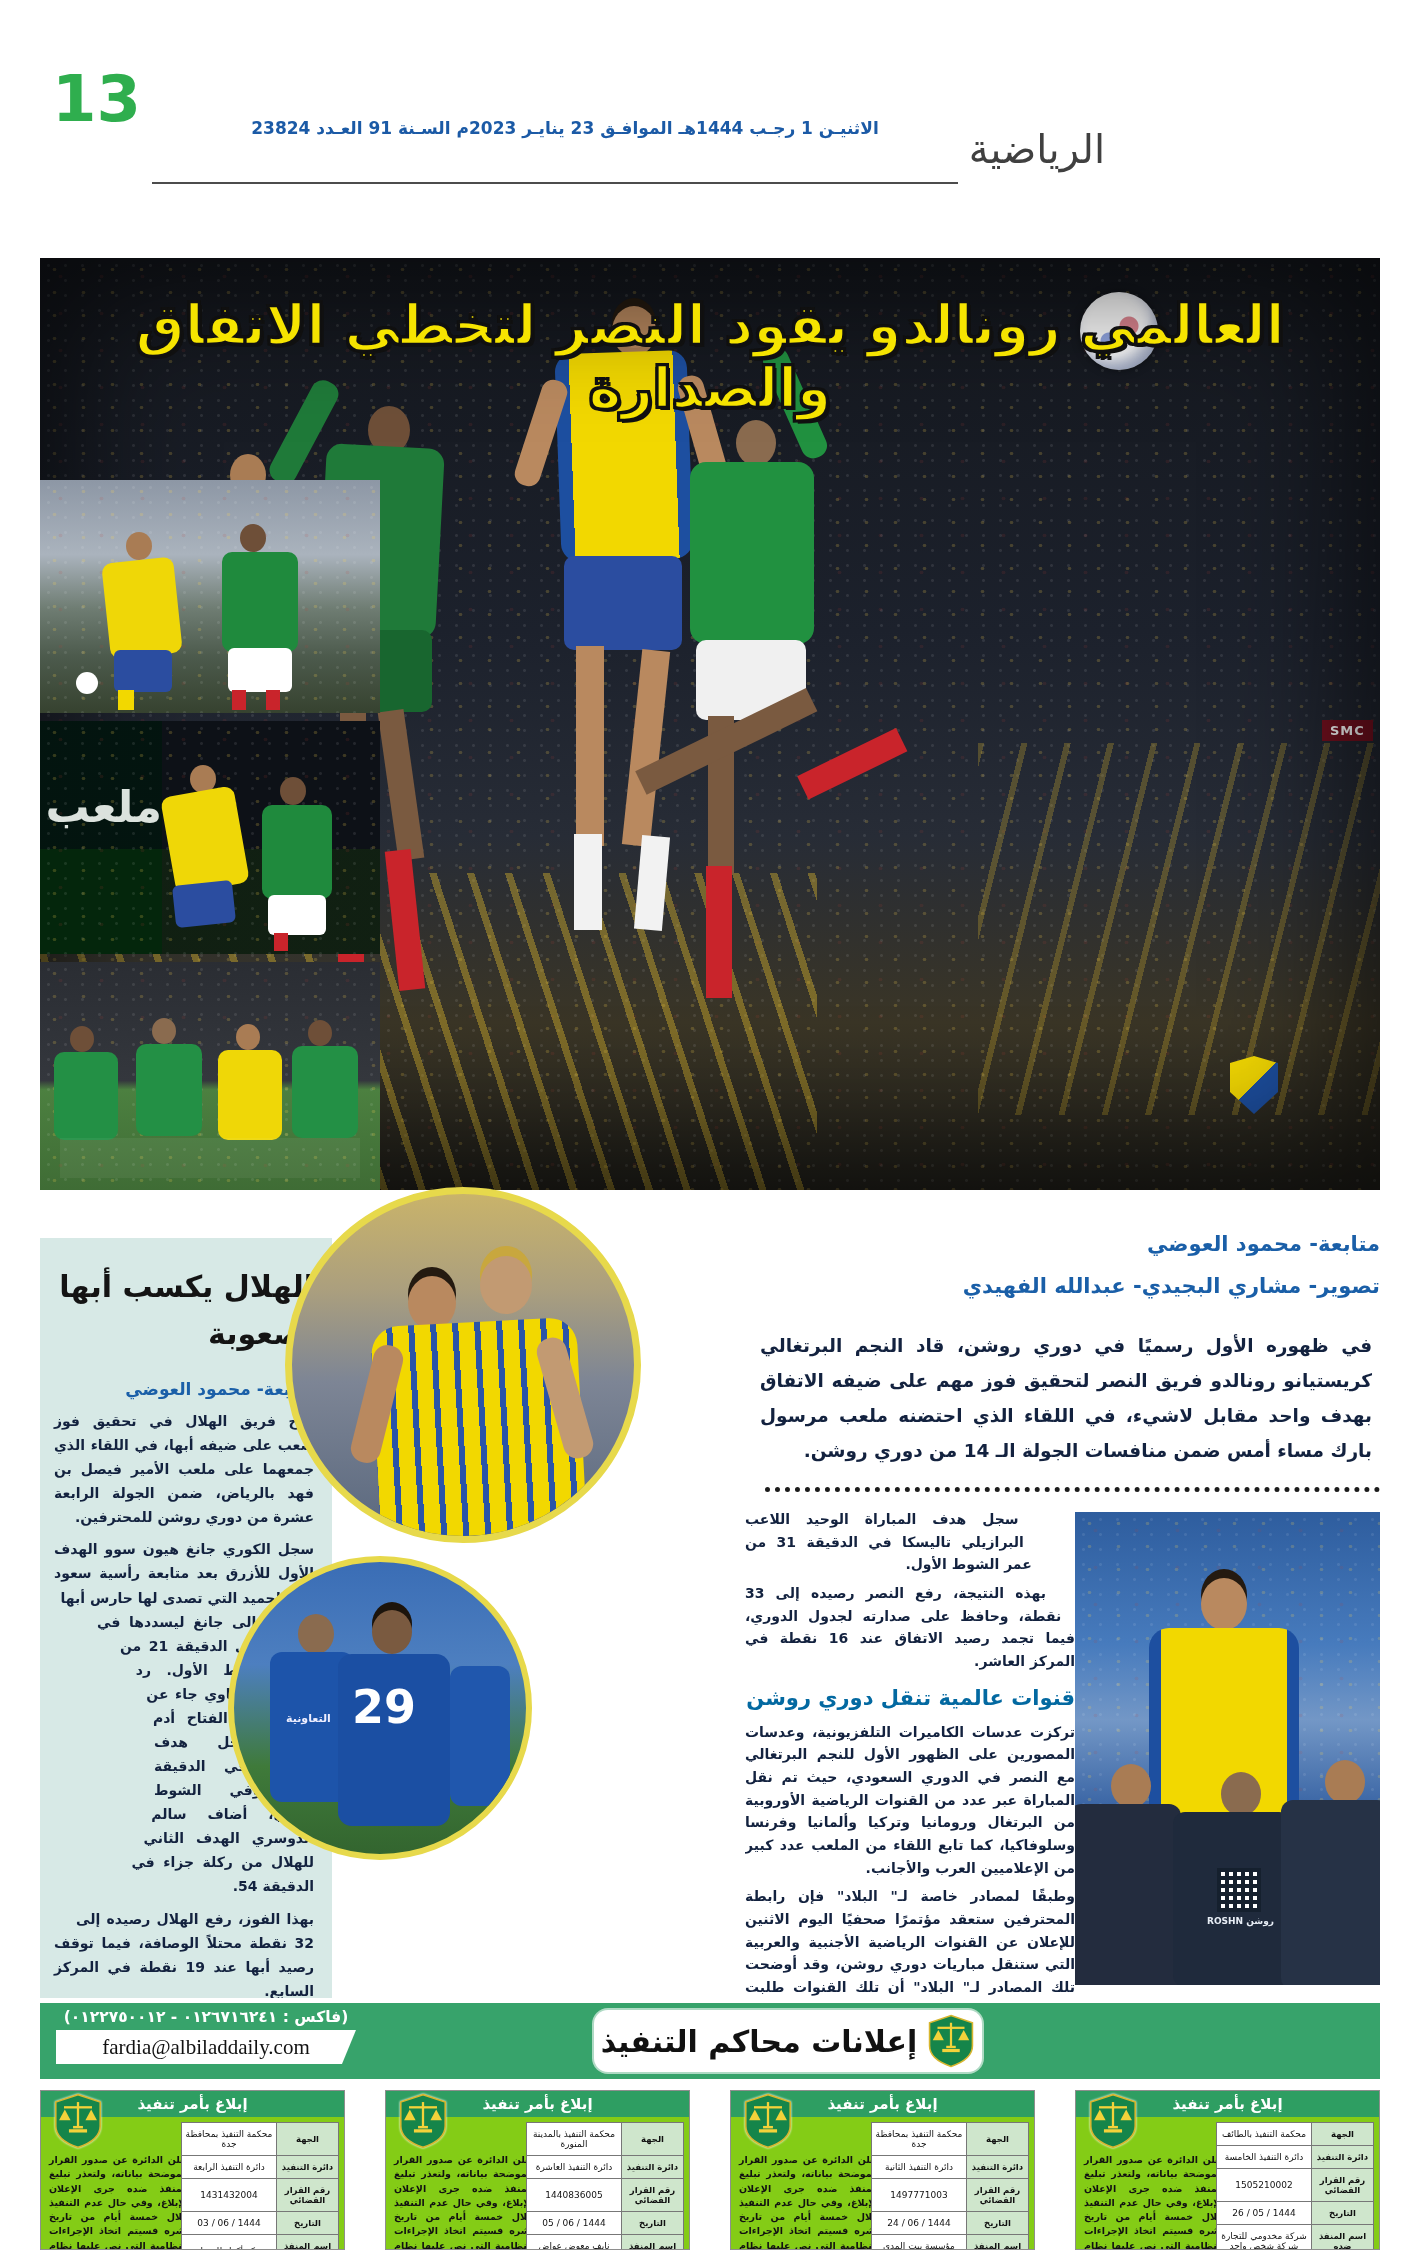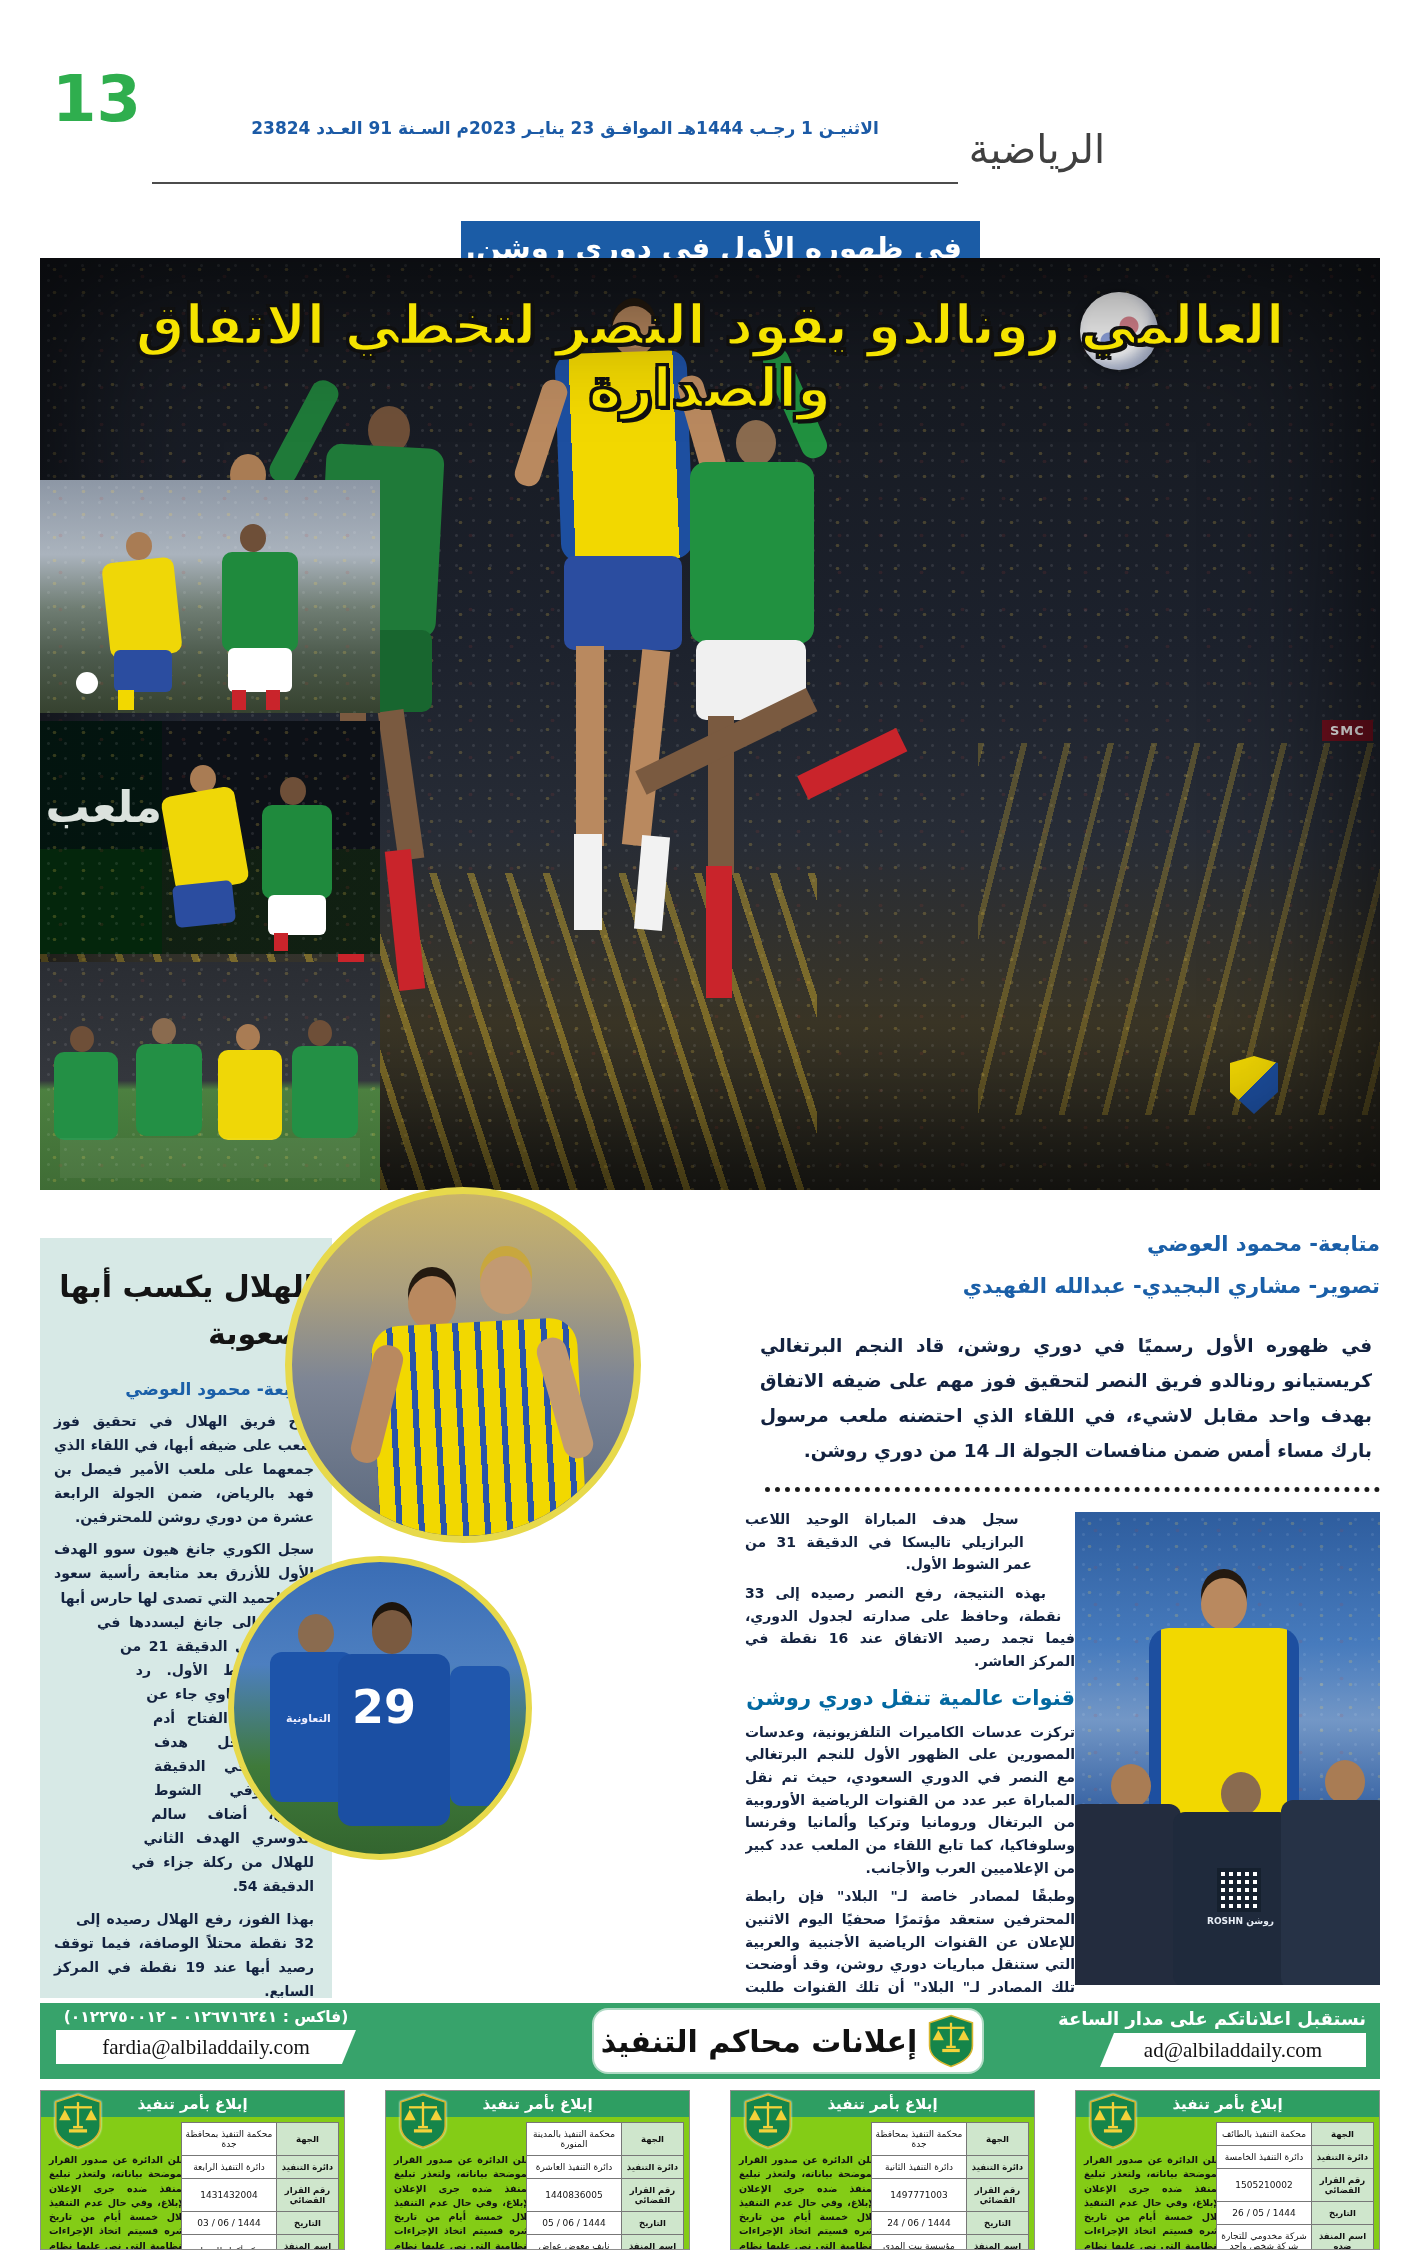--- a/index.html
+++ b/index.html
@@ -119,21 +119,20 @@
   </symbol>
 </svg>
 
 <div id="page">
 
   <div class="abs page-num">13</div>
   <div class="abs section-label">الرياضية</div>
   <div class="abs date-line">الاثنيـن 1 رجـب 1444هـ الموافـق 23 ينايـر 2023م السـنة 91 العـدد 23824</div>
   <div class="abs header-rule"></div>
 
-  <div class="abs kicker">في ظهوره الأول في دوري روشن.</div>
   <div class="abs headline">العالمي رونالدو يقود النصر لتخطي الاتفاق والصدارة</div>
 
   <div class="abs photo-main">
     <div class="speckle"></div>
     <div class="rails"></div>
     <div class="rails2"></div>
 
     <i class="fg" style="left:250px;top:118px;width:28px;height:112px;background:#1f7a39;border-radius:12px;transform:rotate(28deg)"></i>
     <i class="fg" style="left:328px;top:148px;width:42px;height:48px;background:#6e4f38;border-radius:50%"></i>
     <i class="fg" style="left:282px;top:188px;width:118px;height:190px;background:#1f7a39;border-radius:16px;transform:rotate(3deg)"></i>
@@ -258,24 +257,20 @@
     <div class="side-byline">متابعة- محمود العوضي</div>
     <div class="side-body">
       <p>نجح فريق الهلال في تحقيق فوز صعب على ضيفه أبها، في اللقاء الذي جمعهما على ملعب الأمير فيصل بن فهد بالرياض، ضمن الجولة الرابعة عشرة من دوري روشن للمحترفين.</p>
       <div class="hilal-spacer"></div>
       <p>سجل الكوري جانغ هيون سوو الهدف الأول للأزرق بعد متابعة رأسية سعود عبد الحميد التي تصدى لها حارس أبها وارتدت إلى جانغ ليسددها في الشباك في الدقيقة 21 من عمر الشوط الأول. رد الفريق الأبهاوي جاء عن طريق عبد الفتاح أدم الذي سجل هدف التعادل في الدقيقة 29، وفي الشوط الثاني، أضاف سالم الدوسري الهدف الثاني للهلال من ركلة جزاء في الدقيقة 54.</p>
       <p>بهذا الفوز، رفع الهلال رصيده إلى 32 نقطة محتلاً الوصافة، فيما توقف رصيد أبها عند 19 نقطة في المركز السابع.</p>
     </div>
   </div>
 
   <div class="abs ads-banner">
-    <div class="ab-right">
-      <div class="ab-white-line">نستقبل اعلاناتكم على مدار الساعة</div>
-      <div class="email-box">ad@albiladdaily.com</div>
-    </div>
     <div class="ab-center">
       <svg class="emb">
           <use href="#emblem"></use>
         </svg>
       <span class="title">إعلانات محاكم التنفيذ</span>
     </div>
     <div class="ab-left">
       <div class="ab-white-line">(فاكس : ٠١٢٦٧١٦٢٤١ - ٠١٢٢٧٥٠٠١٢)</div>
       <div class="email-box">fardia@albiladdaily.com</div>
     </div>

